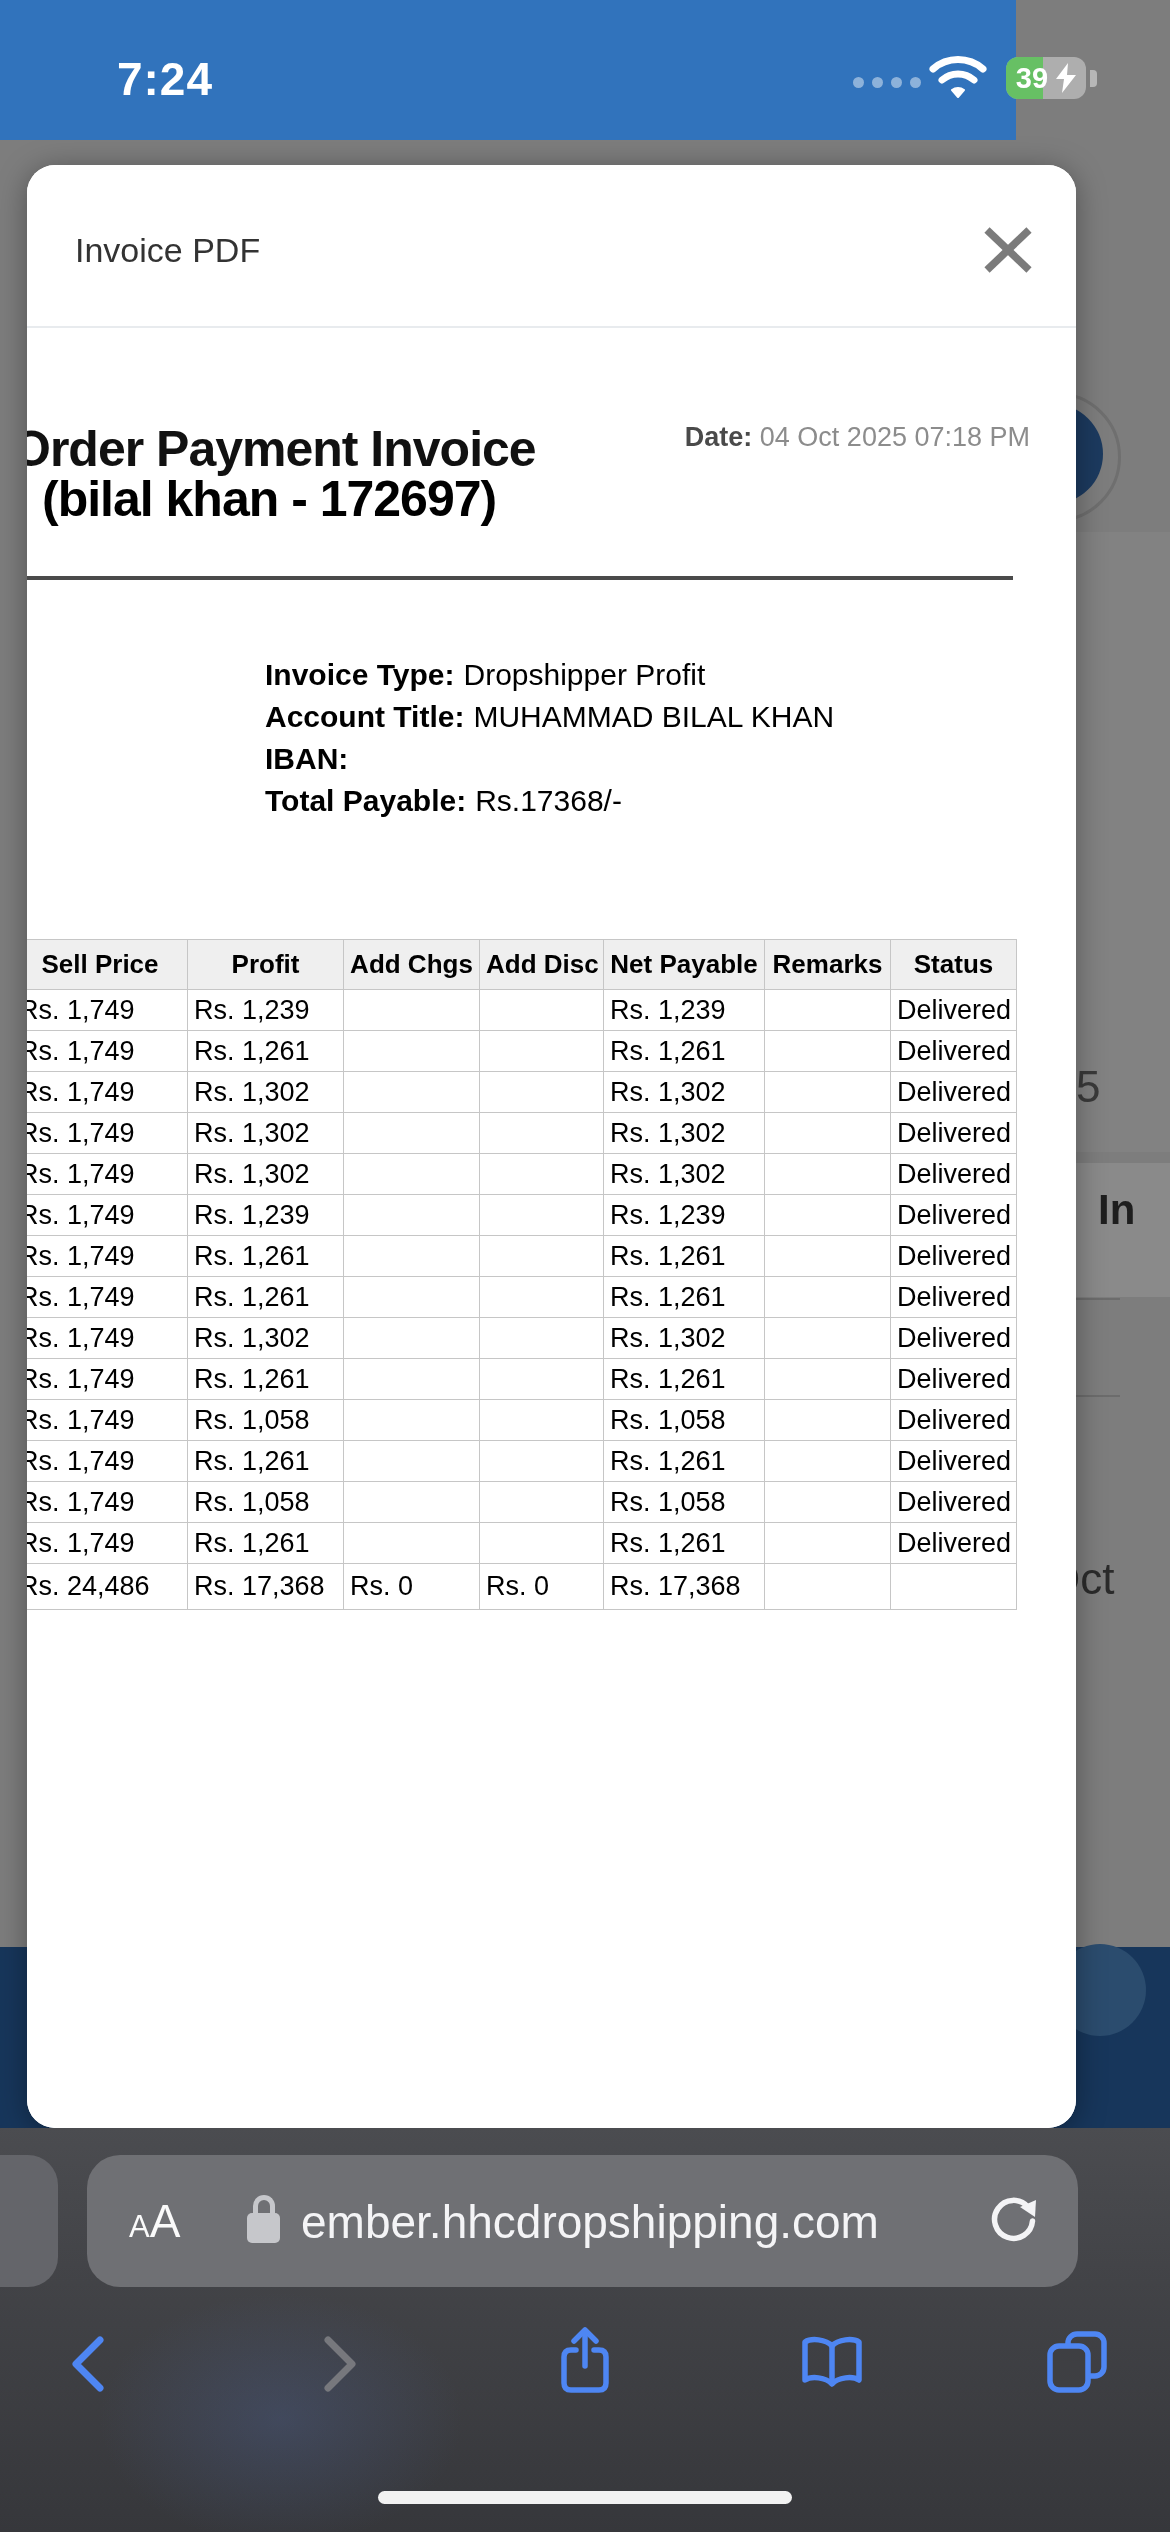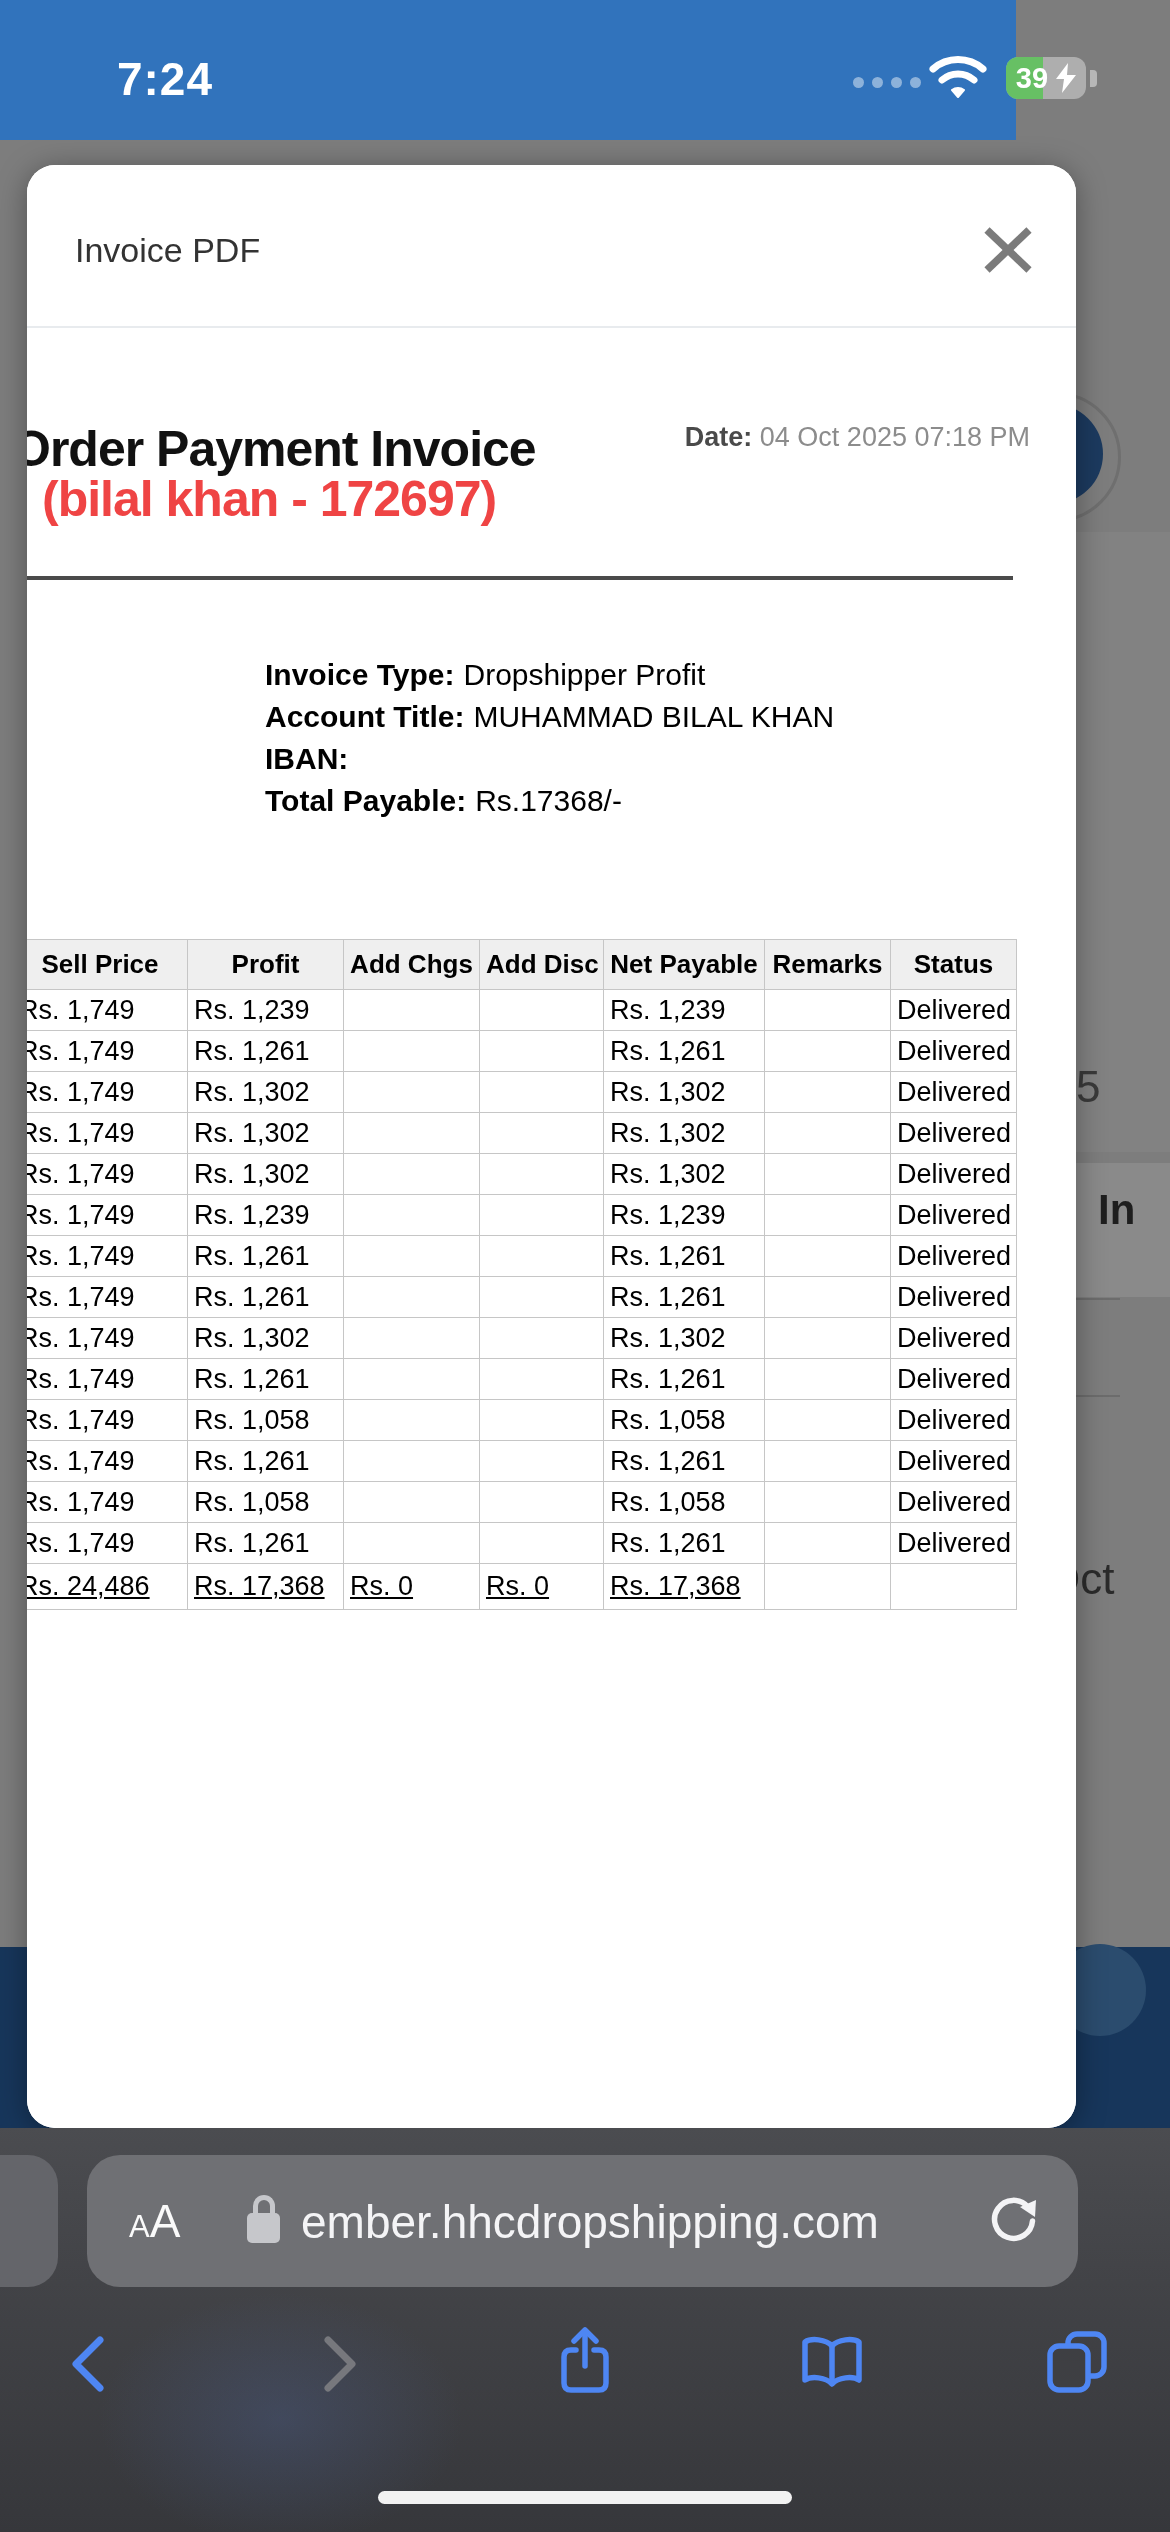--- a/index.html
+++ b/index.html
@@ -45,36 +45,36 @@
   .modal-header{position:absolute;left:0;top:0;width:100%;height:161px;background:#FFF;
                 border-bottom:2px solid #E8EBEE;}
   .modal-title{position:absolute;left:48px;top:66px;font-size:34px;font-weight:400;color:#333;}
   .modal-close{position:absolute;left:956px;top:62px;width:50px;height:46px;cursor:pointer;}
 
   
   .pdf{position:absolute;left:0;top:163px;width:1049px;height:1800px;background:#FFF;overflow:hidden;}
   .doc{position:absolute;left:-35px;top:0;width:1080px;}
   .doc-title1{position:absolute;left:20px;top:92px;font-size:50px;font-weight:bold;color:#111;
               letter-spacing:-1px;white-space:nowrap;}
-  .doc-title2{position:absolute;left:50px;top:142px;font-size:50px;font-weight:bold;color:#ef4444;
+  .doc-title2{position:absolute;left:50px;top:142px;font-size:50px;font-weight:bold;color:#000000;
               letter-spacing:-1px;white-space:nowrap;}
   .doc-date{position:absolute;right:42px;top:94px;font-size:27px;color:#8C8C8C;white-space:nowrap;}
   .doc-date b{color:#4A4A4A;}
   .doc-hr{position:absolute;left:31px;top:248px;width:990px;height:4px;background:#4A4A4A;}
   .doc-details{position:absolute;left:273px;top:326px;font-size:30px;color:#000;line-height:42px;}
   .doc-details b{margin-right:9px;}
 
   .doc-table{position:absolute;left:20px;top:611px;border-collapse:collapse;table-layout:fixed;
              width:1005px;color:#000;}
   .doc-table th,.doc-table td{border:1px solid #C6C6C6;padding:0 6px;overflow:hidden;
              white-space:nowrap;}
   .doc-table th{background:#EFEFEF;height:49px;font-size:26px;font-weight:bold;text-align:center;}
   .doc-table td{height:40px;font-size:27px;text-align:left;}
   .doc-table td.c-status{text-align:left;}
-  .doc-table tr.total td{height:45px;text-decoration:underline;}
+  .doc-table tr.total td{height:45px;}
   .w1{width:175px}.w2{width:156px}.w3{width:136px}.w4{width:124px}.w5{width:161px}.w6{width:126px}.w7{width:126px}
 
   
   .bottombar{position:absolute;left:0;top:2128px;width:1170px;height:404px;z-index:30;
              background:linear-gradient(180deg,#4B4C50 0%,#424347 38%,#36373B 100%);}
   .bottombar::before{content:"";position:absolute;inset:0;
              background:radial-gradient(260px 180px at 24% 72%, rgba(80,105,165,0.28), rgba(0,0,0,0) 70%);}
   .pill-partial{position:absolute;left:-34px;top:27px;width:92px;height:132px;border-radius:30px;
              background:#64656A;}
   .pill{position:absolute;left:87px;top:27px;width:991px;height:132px;border-radius:33px;

